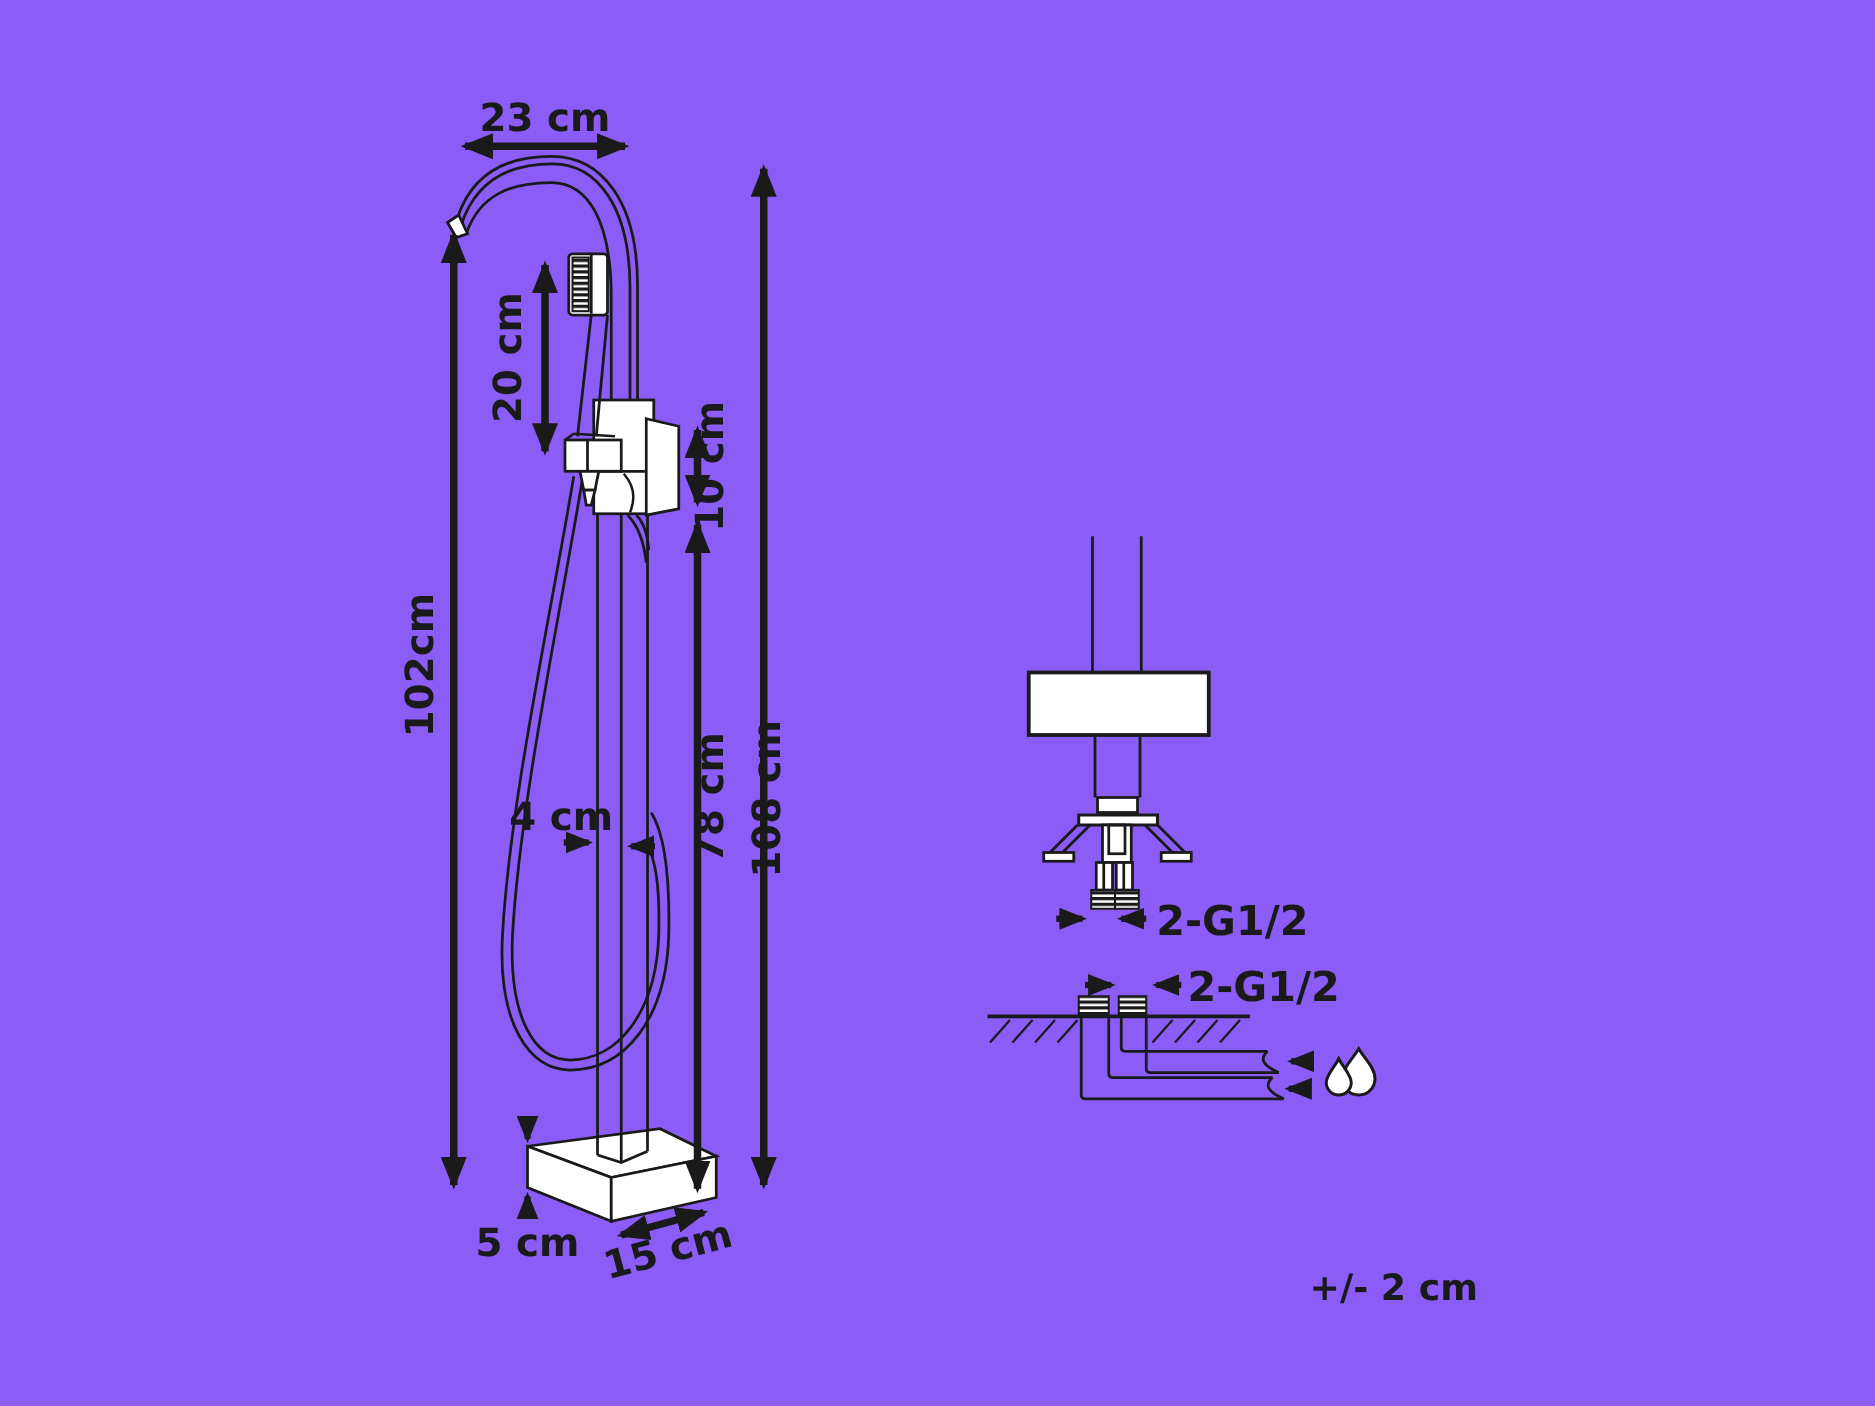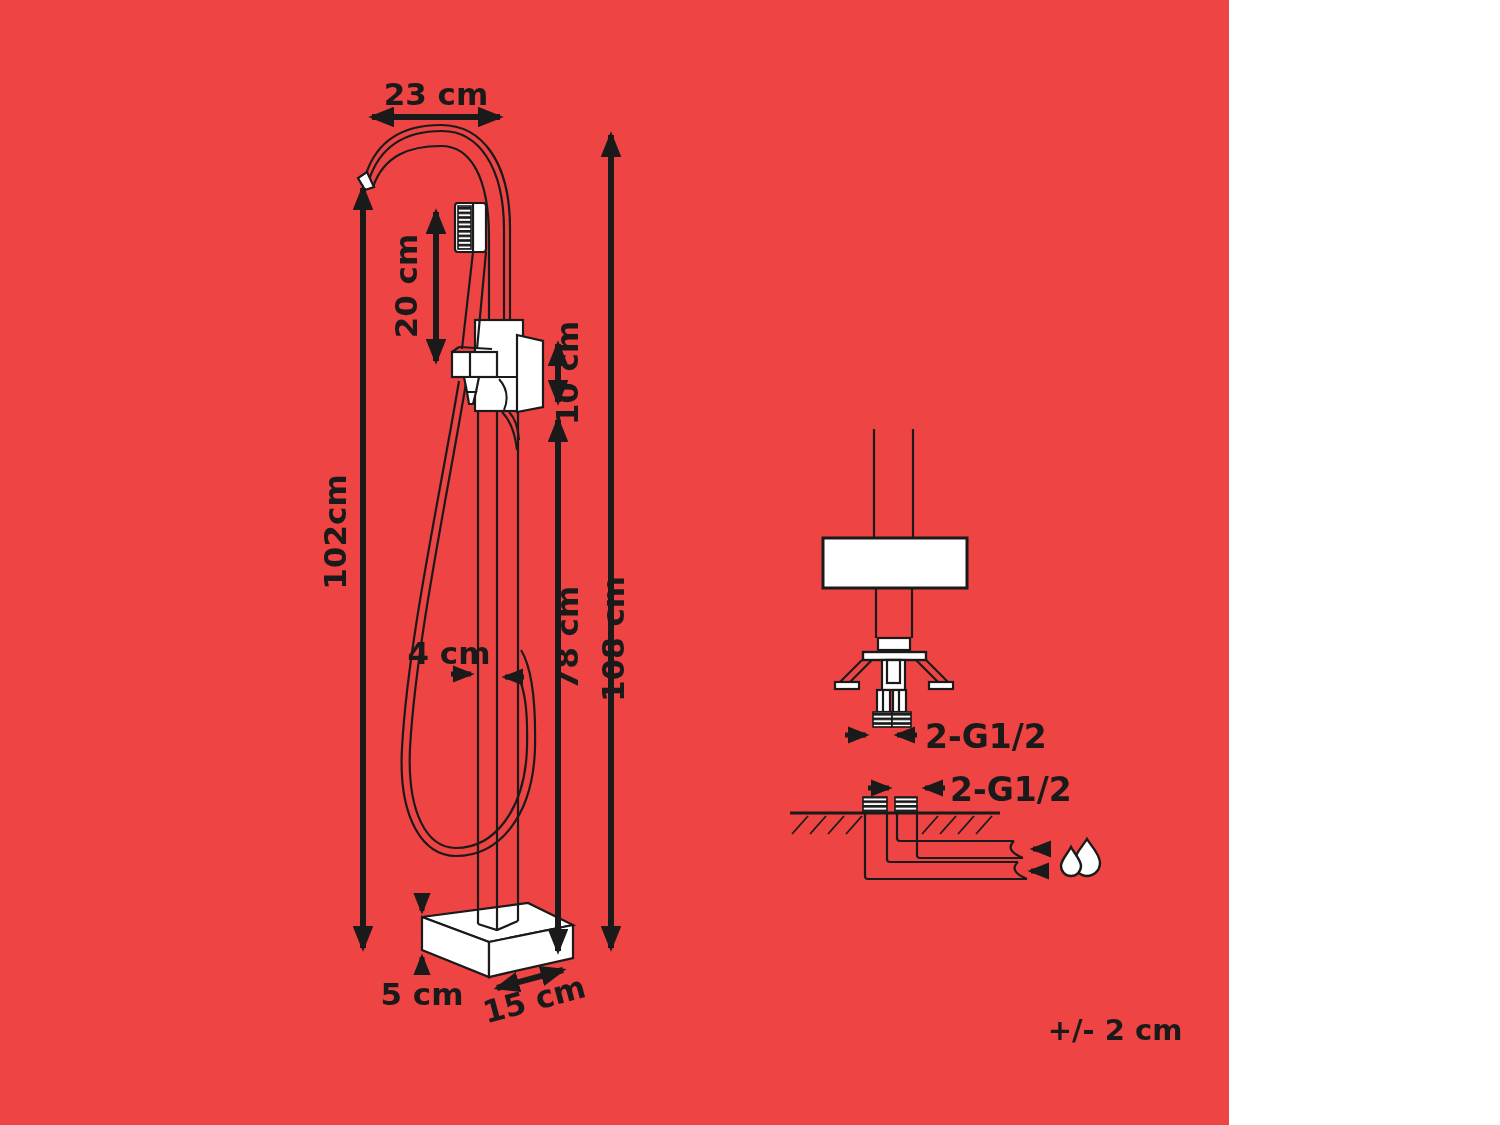--- a/index.html
+++ b/index.html
@@ -1,16 +1,16 @@
 <!DOCTYPE html>
 <html><head>
 <meta charset="utf-8">
 <style>
   html,body{margin:0;padding:0;background:#fff;}
-  .stage{position:relative;width:1229px;height:1125px;background:#ef4444;overflow:hidden;
+  .stage{position:relative;width:1500px;height:1125px;background:#8b5cf6;overflow:hidden;
          font-family:"DejaVu Sans", "Liberation Sans", sans-serif;}
   svg{position:absolute;left:0;top:0;}
   svg text{font-family:"DejaVu Sans","Liberation Sans",sans-serif;font-weight:700;fill:#1a1a1a;}
   .dim{font-size:31px;}
   .thread{font-size:33px;}
   .tol{font-size:29px;}
 </style>
 </head>
 <body>
 

